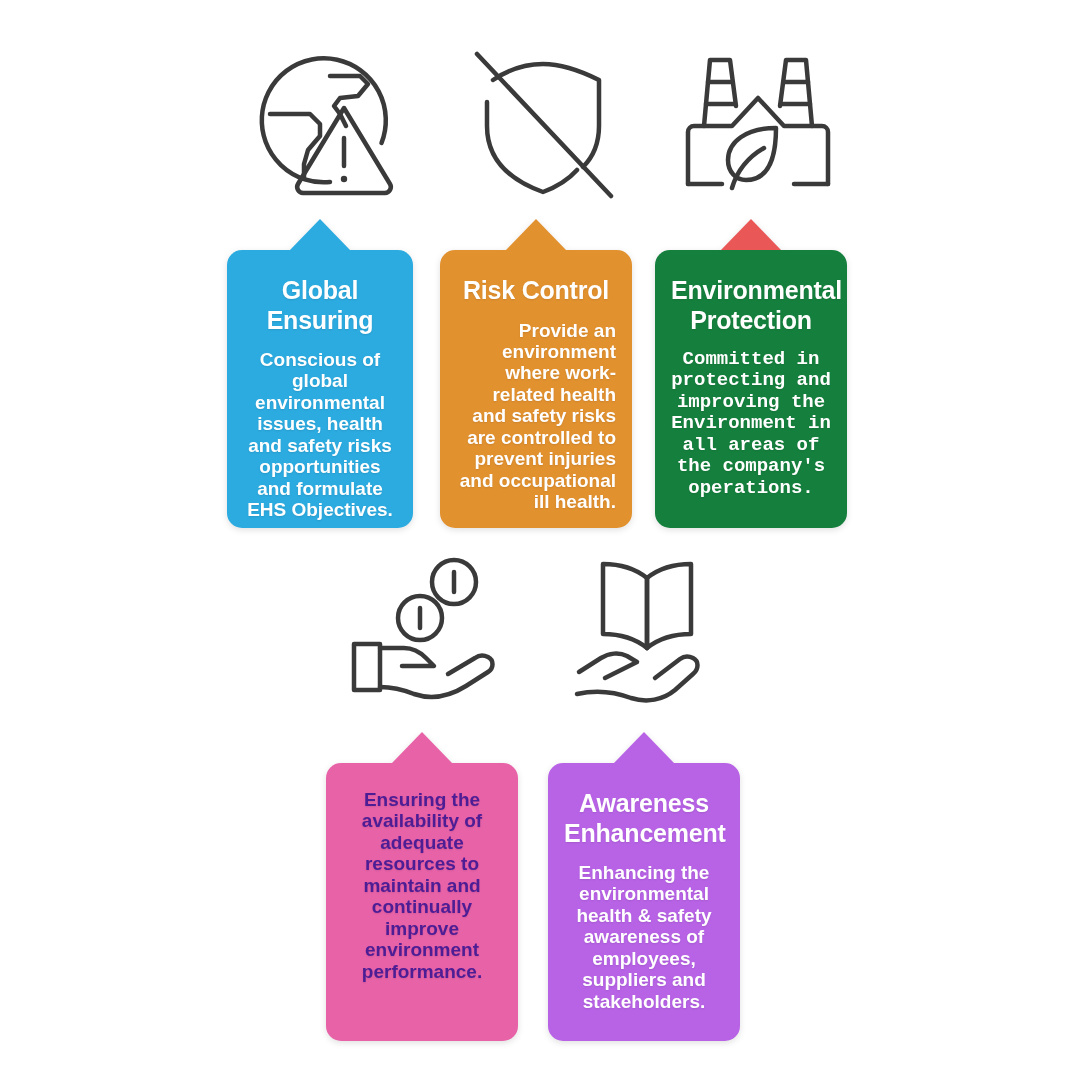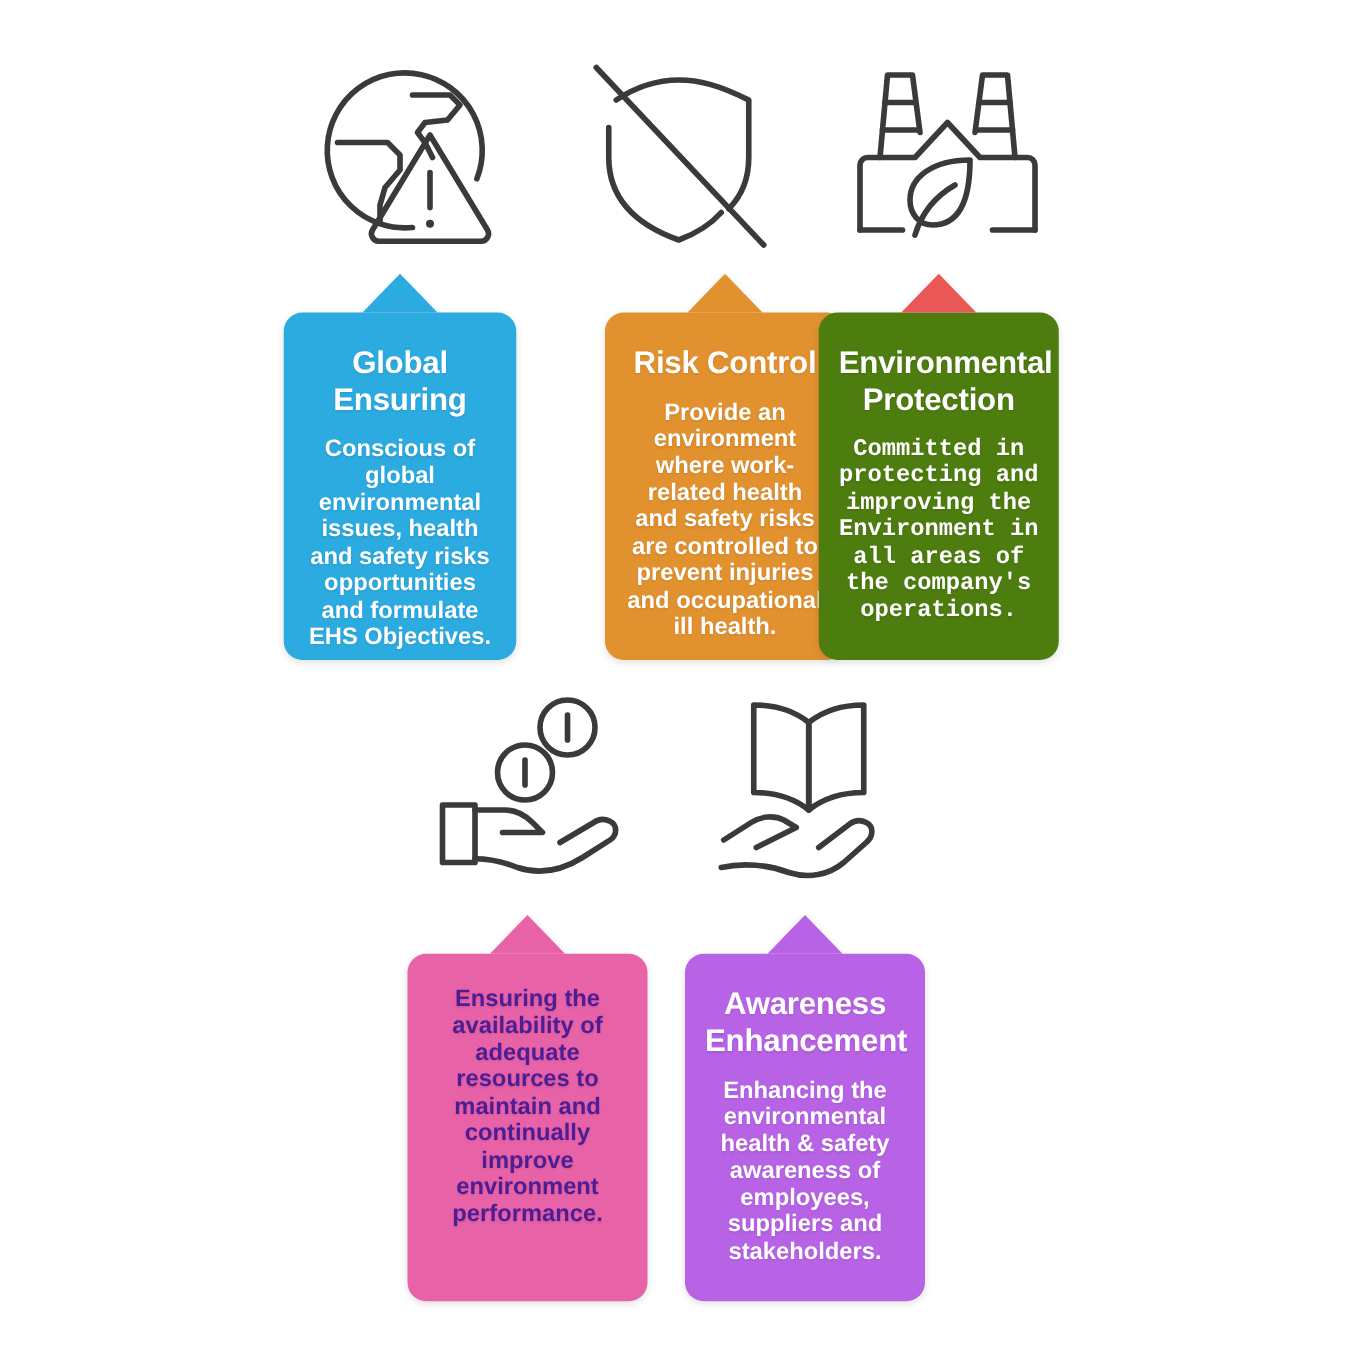--- a/index.html
+++ b/index.html
@@ -128,27 +128,27 @@
       <path d="M54 148 C60 128 72 116 86 108"></path>
     </svg>
   </div>
 
   <div class="card" style="left:227px; top:250px; width:186px; height:278px; background:#2CABE0; color:#2CABE0;">
     <span class="notch"></span>
     <h2 class="card-title" style="color:#ffffff;">Global Ensuring</h2>
     <p class="card-body" style="color:#ffffff;">Conscious of global environmental issues, health and safety risks opportunities and formulate EHS Objectives.</p>
   </div>
 
-  <div class="card" style="left:440px; top:250px; width:192px; height:278px; background:#E2912F; color:#E2912F;margin-left:44px;">
+  <div class="card" style="left:440px; top:250px; width:192px; height:278px; background:#E2912F; color:#E2912F;">
     <span class="notch"></span>
     <h2 class="card-title" style="color:#ffffff;">Risk Control</h2>
-    <p class="card-body" style="color:#ffffff;">Provide an environment where work-related health and safety risks are controlled to prevent injuries and occupational ill health.</p>
+    <p class="card-body" style="color:#ffffff;text-align:right;">Provide an environment where work-related health and safety risks are controlled to prevent injuries and occupational ill health.</p>
   </div>
 
-  <div class="card" style="left:655px; top:250px; width:192px; height:278px; background:#4d7c0f; color:#EA5757;">
+  <div class="card" style="left:655px; top:250px; width:192px; height:278px; background:#15803d; color:#EA5757;">
     <span class="notch"></span>
     <h2 class="card-title" style="color:#ffffff;">Environmental Protection</h2>
     <p class="card-body" style="color:#ffffff;font-family:Liberation Mono, monospace;">Committed in protecting and improving the Environment in all areas of the company's operations.</p>
   </div>
 
   <div class="icon-wrap" style="left:348px; top:556px; width:150px; height:148px;">
     <svg viewBox="0 0 150 148" width="150" height="148">
 
       <circle cx="106" cy="26" r="22"></circle>
       <path d="M106 16 L106 36"></path>

